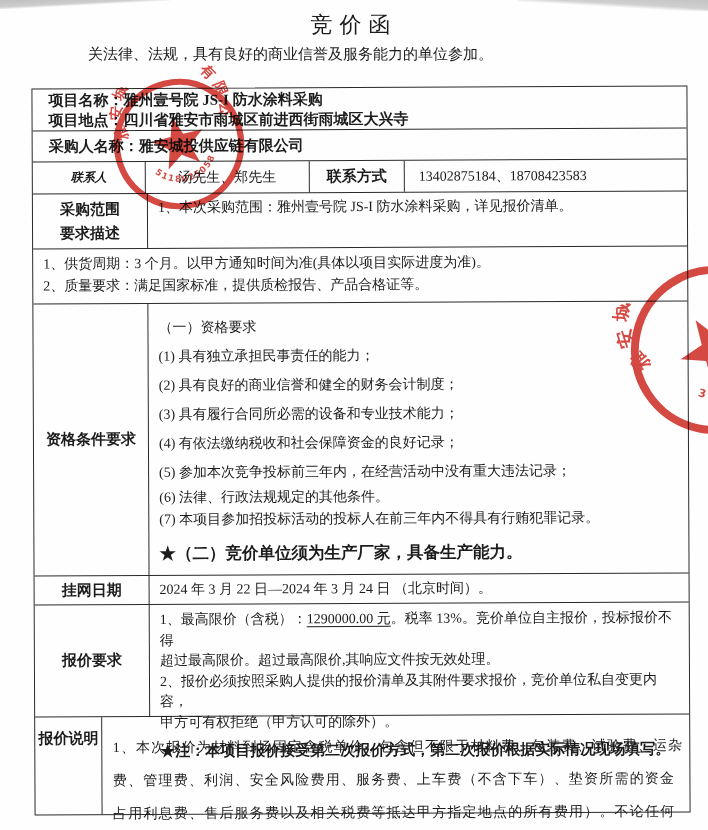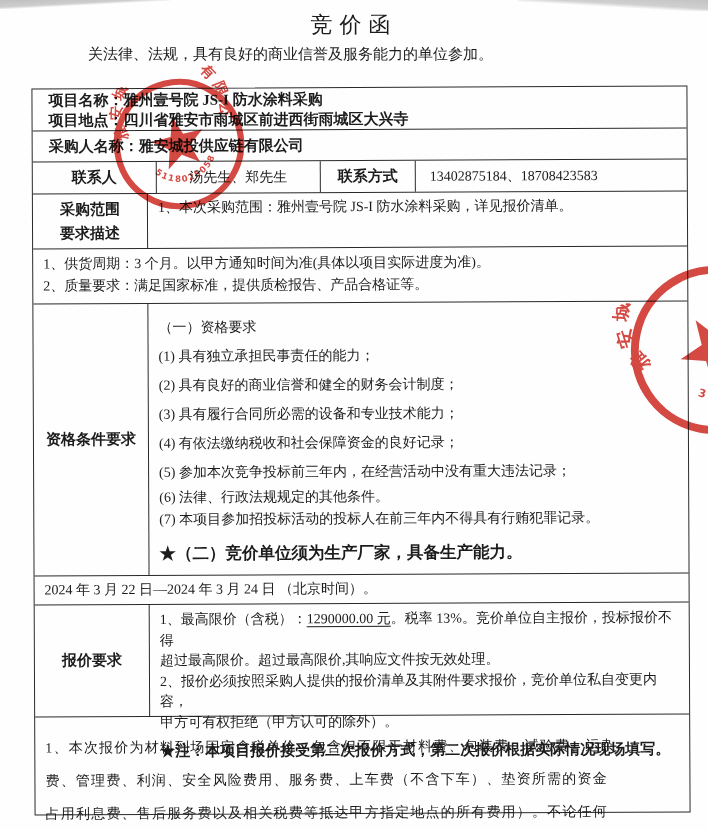--- a/index.html
+++ b/index.html
@@ -32,21 +32,21 @@
   }
   .row{display:flex; border-bottom:1.6px solid #2a2a2a; box-sizing:border-box;}
   .row:last-child{border-bottom:none;}
   .cell{box-sizing:border-box;}
   .vline{border-right:1.6px solid #2a2a2a;}
 
   .r1{height:42px; flex-direction:column; justify-content:center; padding-left:16px; font-weight:bold; font-size:15px;}
   .r1 .line{line-height:20px;}
   .r2{height:31px; align-items:center; padding-left:16px; font-weight:bold; font-size:15px;}
   .r3{height:32px;}
-  .r3 .c1{width:124px; display:flex;align-items:center;justify-content:center; font-weight:bold; font-size:15px;}
+  .r3 .c1{width:113px; display:flex;align-items:center;justify-content:center; font-weight:bold; font-size:12px;font-style:italic;}
   .r3 .c2{width:164px; display:flex;align-items:center;justify-content:center;}
   .r3 .c3{width:95px;  display:flex;align-items:center;justify-content:center; font-weight:bold; font-size:15px;}
   .r3 .c4{flex:1; display:flex;align-items:center; padding-left:14px;}
 
   .labelcol{width:115px; display:flex; flex-direction:column; align-items:center;
     font-weight:bold; font-size:15px;}
   .contentcol{flex:1; padding-left:10px; padding-right:6px;}
 
   .r4{height:55px;} .r4 .labelcol{justify-content:space-between;padding:6px 0 5px 0;}
   .r4 .contentcol{padding-top:5px;}
@@ -128,35 +128,37 @@
         <div class="q-line">(3) 具有履行合同所必需的设备和专业技术能力；</div>
         <div class="q-line">(4) 有依法缴纳税收和社会保障资金的良好记录；</div>
         <div class="q-line">(5) 参加本次竞争投标前三年内，在经营活动中没有重大违法记录；</div>
         <div class="q-line-tight">(6) 法律、行政法规规定的其他条件。</div>
         <div class="q-line-tight">(7) 本项目参加招投标活动的投标人在前三年内不得具有行贿犯罪记录。</div>
         <div class="q-star">★（二）竞价单位须为生产厂家，具备生产能力。</div>
       </div>
     </div>
 
     <div class="row r7">
+      <div class="cell labelcol vline">挂网日期</div>
       <div class="cell contentcol">2024 年 3 月 22 日—2024 年 3 月 24 日 （北京时间）。</div>
     </div>
 
     <div class="row r8">
       <div class="cell labelcol vline">报价要求</div>
       <div class="cell contentcol">
         <div class="line"><span>1、最高限价（含税）：</span><span class="u">1290000.00 元</span><span>。税率 13%。竞价单位自主报价，投标报价不得</span></div>
         <div class="line">超过最高限价。超过最高限价,其响应文件按无效处理。</div>
         <div class="line">2、报价必须按照采购人提供的报价清单及其附件要求报价，竞价单位私自变更内容，</div>
         <div class="line">甲方可有权拒绝（甲方认可的除外）。</div>
         <div class="note">★注：本项目报价接受第二次报价方式，第二次报价根据实际情况现场填写。</div>
       </div>
     </div>
 
     <div class="row r9">
+      <div class="cell labelcol vline">报价说明</div>
       <div class="cell contentcol">
         <div class="line">1、本次报价为材料到场固定含税单价，包含但不限于材料费、包装费、试验费、运杂</div>
         <div class="line">费、管理费、利润、安全风险费用、服务费、上车费（不含下车）、垫资所需的资金</div>
         <div class="line">占用利息费、售后服务费以及相关税费等抵达甲方指定地点的所有费用）。不论任何</div>
       </div>
     </div>
 
   </div>
 
   <div class="stamp stamp1">

